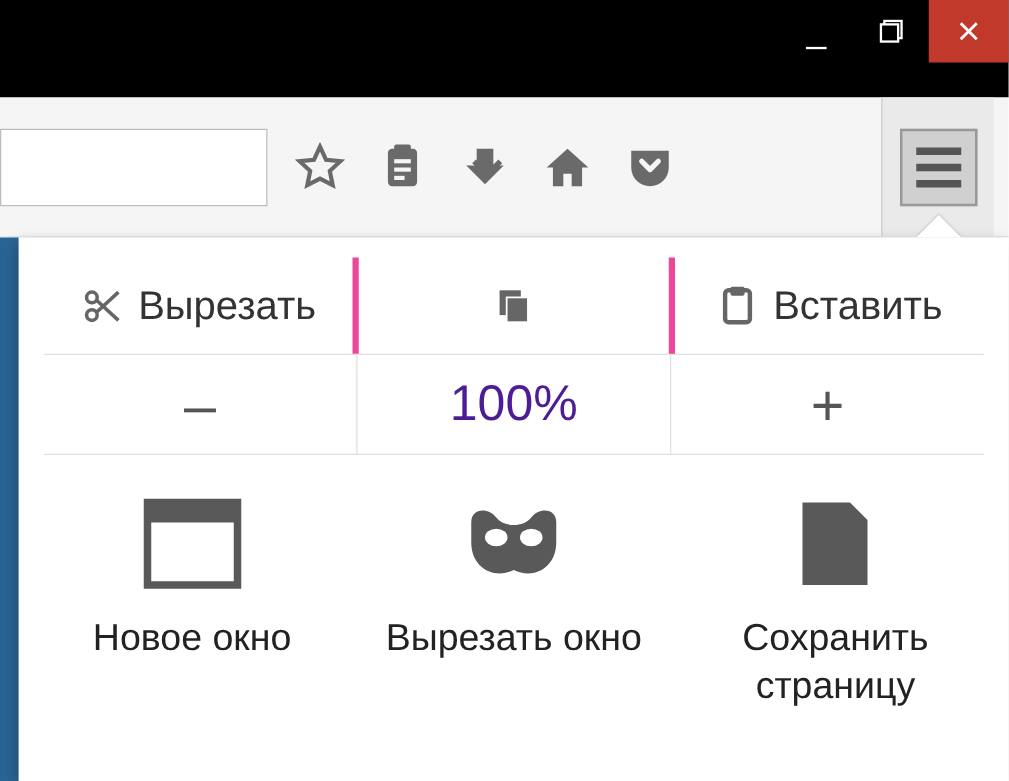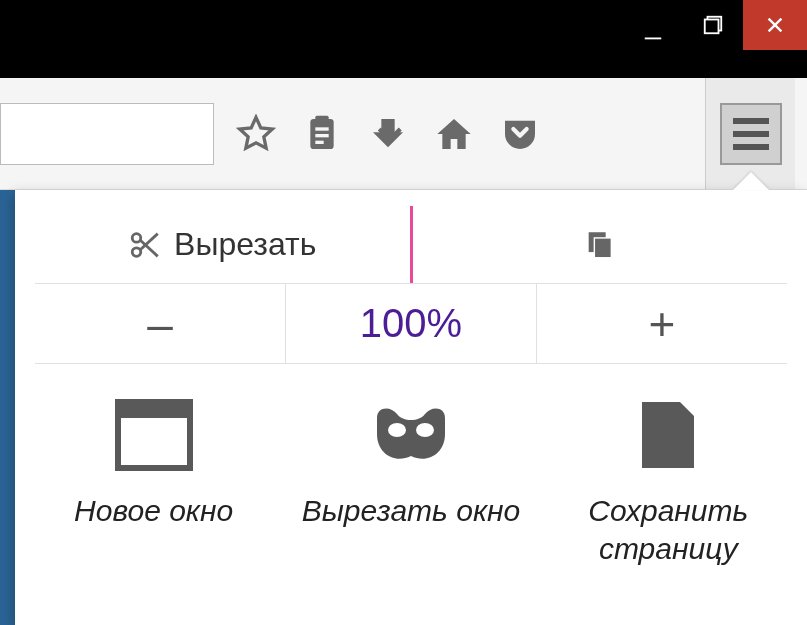--- a/index.html
+++ b/index.html
@@ -124,21 +124,21 @@
       height: 78px;
     }
     .edit-cell {
       flex: 1;
       display: flex;
       align-items: center;
       justify-content: center;
       gap: 12px;
       font-size: 32px;
       color: #333;
-      border-right: 3px solid #ec4899;
+      border-right: 5px solid #ec4899;
       white-space: nowrap;
       overflow: hidden;
     }
     .edit-cell:last-child { border-right: none; }
     .edit-cell .ico { color: #666; }
     .edit-cell .ico svg { width: 34px; height: 34px; display:block; }
 
     .zoom-row {
       display: flex;
       border-bottom: 1px solid #e0e0e0;
@@ -153,21 +153,20 @@
       color: #4c1d95;
       border-right: 1px solid #e0e0e0;
     }
     .zoom-cell:last-child { border-right: none; }
     .zoom-cell.sign { font-size: 46px; color: #555; }
 
     .grid-row {
       display: flex;
       padding-top: 34px;
       gap: 20px;
-      font-style: italic;
     }
     .grid-item {
       flex: 1;
       display: flex;
       flex-direction: column;
       align-items: center;
       gap: 20px;
     }
     .grid-item .big-ico {
       width: 80px;
@@ -270,20 +269,29 @@
       <span>Вырезать</span>
     </div>
     <div class="edit-cell">
       <span class="ico">
         <svg viewBox="0 0 24 24">
             <rect x="4" y="3" width="12" height="14" fill="currentColor"></rect>
             <rect x="8" y="7" width="12" height="14" fill="currentColor" stroke="#fff" stroke-width="1"></rect>
           </svg>
       </span>
     </div>
+    <div class="edit-cell">
+      <span class="ico">
+        <svg viewBox="0 0 24 24">
+            <rect x="5" y="3" width="14" height="18" rx="2" fill="none" stroke="currentColor" stroke-width="2.5"></rect>
+            <rect x="8" y="1" width="8" height="5" rx="1" fill="currentColor"></rect>
+          </svg>
+      </span>
+      <span>Вставить</span>
+    </div>
   </div>
 
   <div class="zoom-row">
     <div class="zoom-cell sign">
       <span>–</span>
     </div>
     <div class="zoom-cell">
       <span>100%</span>
     </div>
     <div class="zoom-cell sign">

